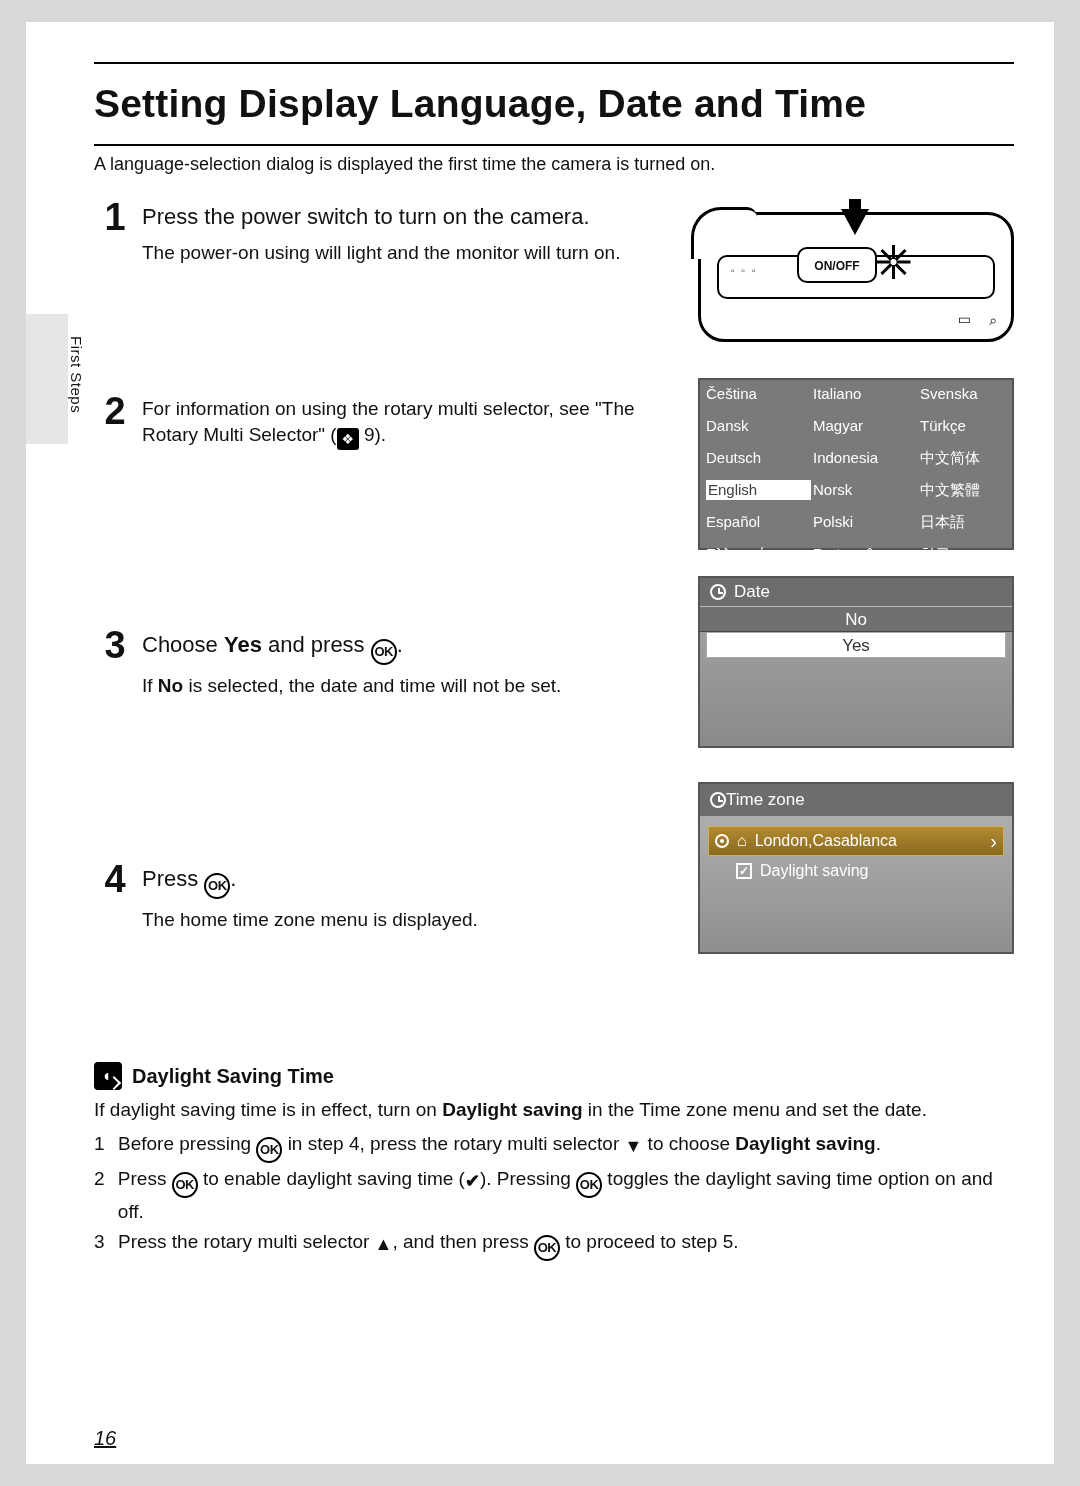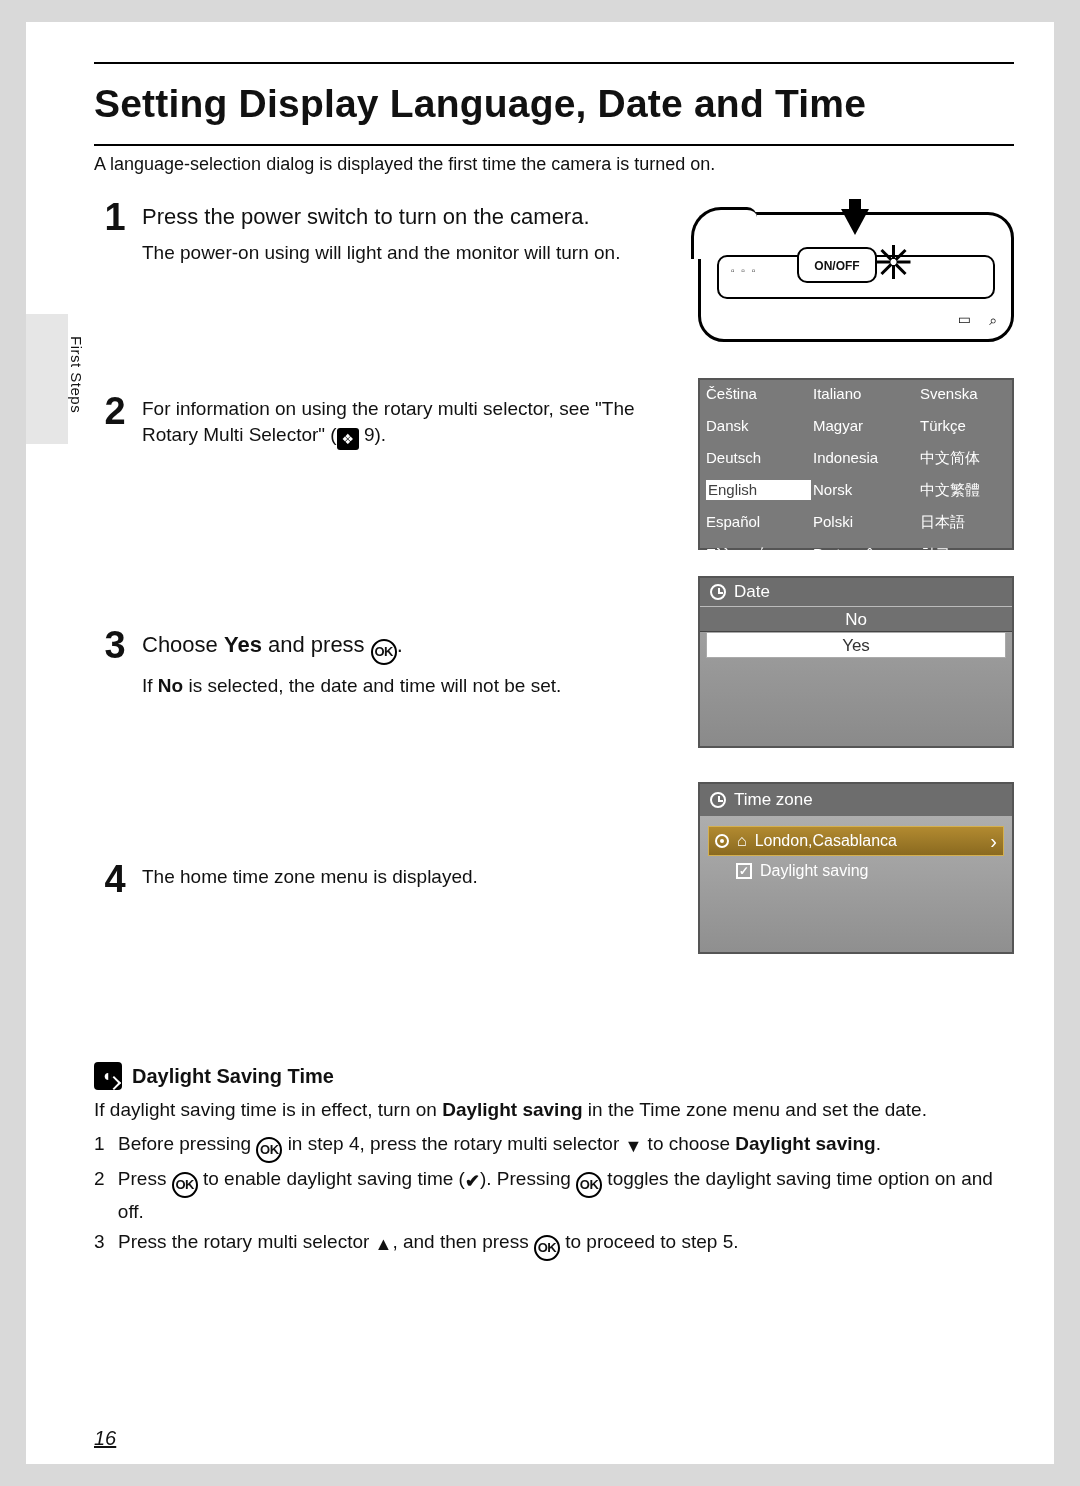--- a/index.html
+++ b/index.html
@@ -254,21 +254,21 @@
     width: 316px; height: 172px;
     border: 2px solid #555;
     background: linear-gradient(#b5b5b5,#8f8f8f);
     color: #fff;
   }
   .tz-screen .title {
     background: #6d6d6d;
     height: 28px;
     font-size: 17px;
     padding: 16px 10px;
-    display: flex; align-items: center; gap: 8px;
+    display: flex; align-items: center; 
   }
   .tz-screen .row {
     margin: 10px 8px 0;
     height: 30px;
     display: flex; align-items: center;
     font-size: 16px;
     gap: 8px;
     padding: 0 6px;
     color: #fff;
   }
@@ -385,20 +385,24 @@
         </div>
         <div class="step-desc">
           <span>If </span><b>No</b><span> is selected, the date and time will not be set.</span>
         </div>
       </div>
     </div>
 
     <div class="step" style="min-height:190px">
       <div class="step-num">4</div>
       <div class="step-body">
+        <div class="step-head">
+          <span>Press </span>
+          <span class="ok-badge">OK</span><span>.</span>
+        </div>
         <div class="step-desc">The home time zone menu is displayed.</div>
       </div>
     </div>
 
   </div>
 
   <div class="illus-camera">
     <div class="peek"></div>
     <div class="bar"></div>
     <div class="dots">▫ ▫ ▫</div>

